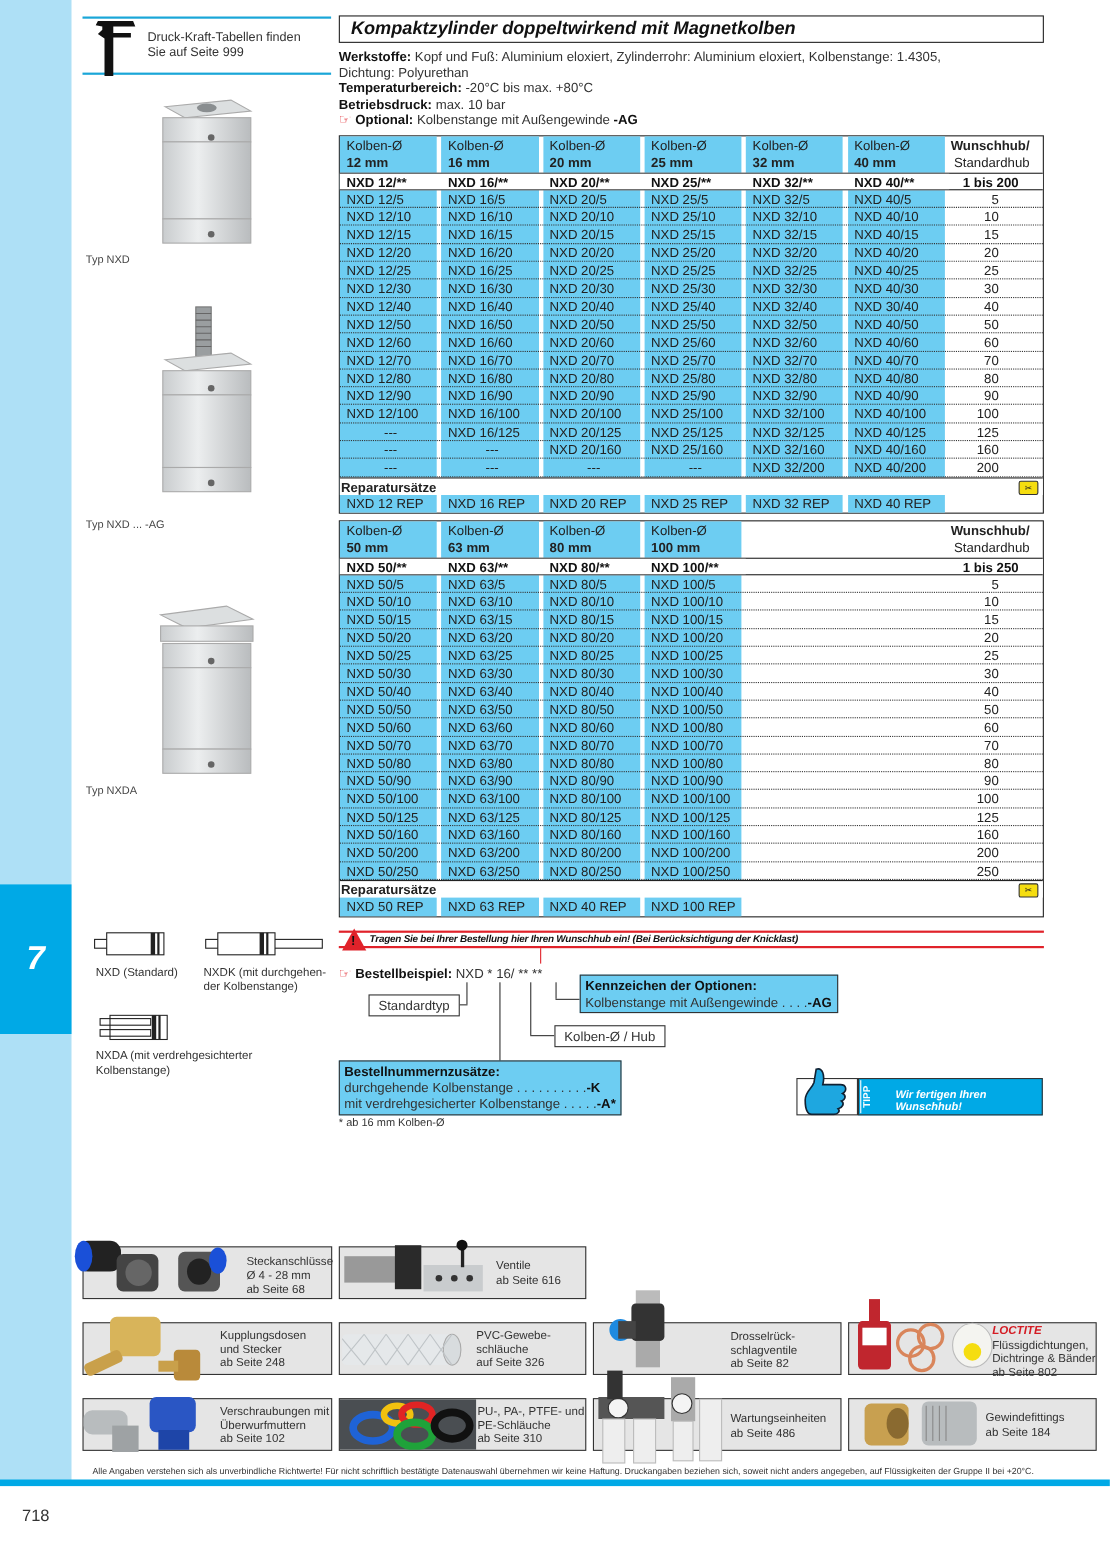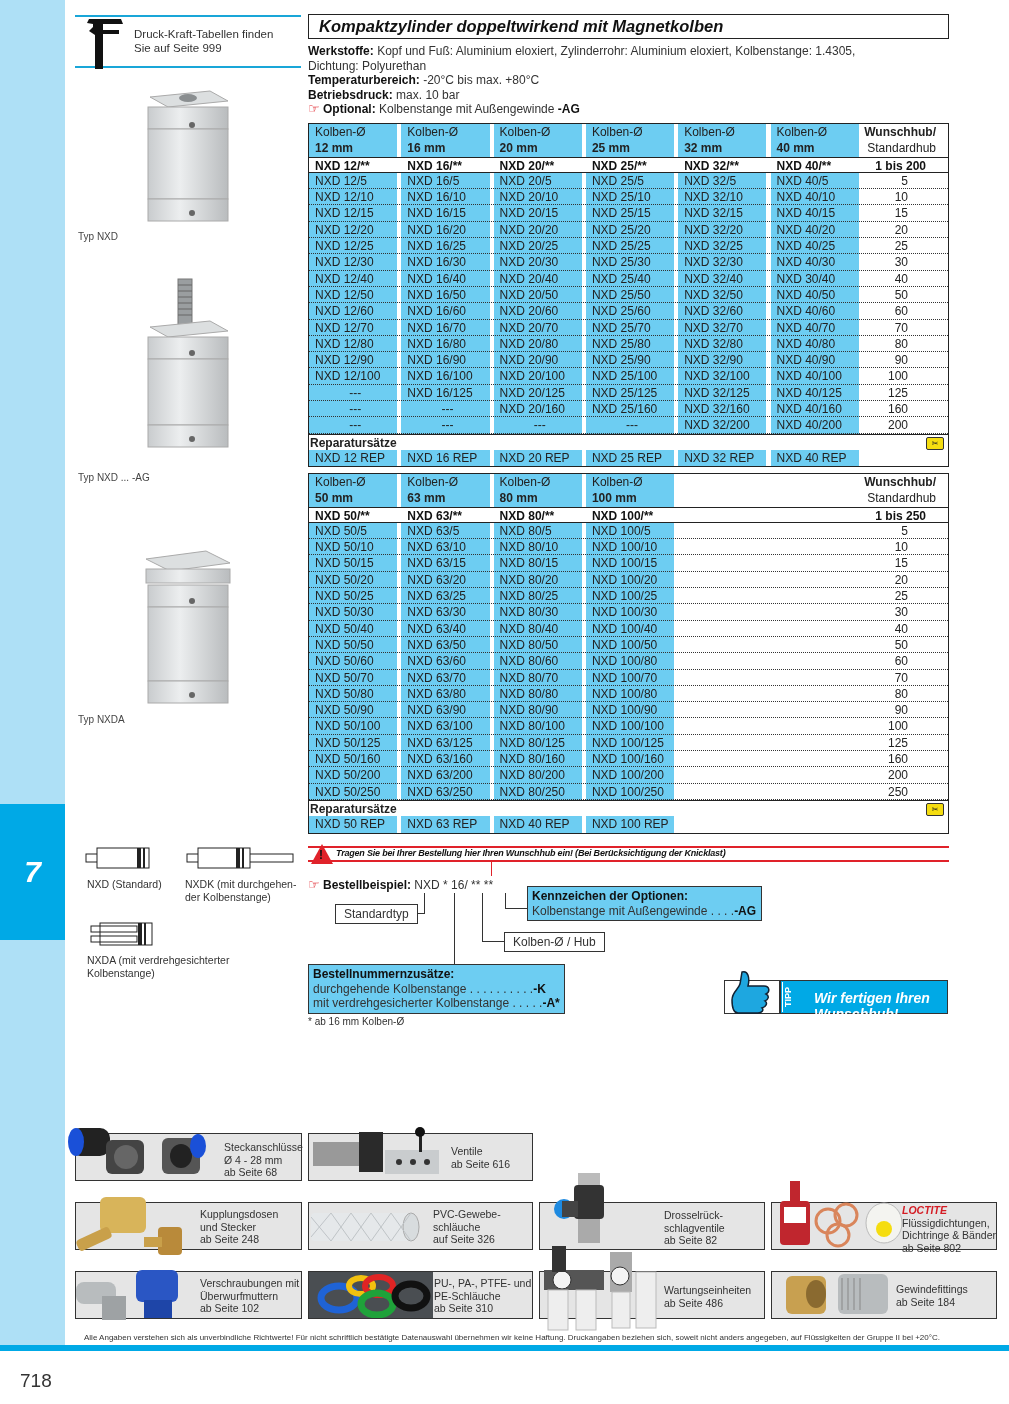--- a/index.html
+++ b/index.html
@@ -4,21 +4,21 @@
 <style>
   * { box-sizing: border-box; margin: 0; padding: 0; }
   html, body { width: 1009px; height: 1404px; background: #fff; overflow: hidden; }
   body { position: relative; font-family: "Liberation Sans", "DejaVu Sans", sans-serif; color: #222; }
 
   
   .rail { position: absolute; left: 0; top: 0; width: 65px; height: 1348px; background: #aee0f6; }
   .rail-tab { position: absolute; left: 0; top: 804px; width: 65px; height: 136px; background: #00a9e6; color: #fff;
     font-size: 30px; font-weight: bold; font-style: italic; display: flex; align-items: center; justify-content: center; }
   .bottom-band { position: absolute; left: 0; top: 1345px; width: 1009px; height: 6px; background: #00a9e6; }
-  .page-number { position: absolute; left: 20px; top: 1370px; font-size: 19px; color: #333; }
+  .page-number { position: absolute; left: 20px; top: 1370px; font-size: 15px; color: #333; }
 
   
   .info-box { position: absolute; left: 75px; top: 15px; width: 226px; height: 53px;
     border-top: 2px solid #19a6d8; border-bottom: 2px solid #19a6d8; }
   .caliper { position: absolute; left: 10px; top: -2px; width: 40px; height: 56px; }
   .info-text { position: absolute; left: 59px; top: 10px; font-size: 11.5px; line-height: 14px; color: #333; }
 
   
   .prod-img { position: absolute; }
   .typ-label { position: absolute; left: 78px; font-size: 10px; color: #444; }
@@ -55,21 +55,21 @@
   .order-ex { position: absolute; left: 308px; top: 877px; font-size: 12px; color: #333; }
   .order-ex b { color: #111; }
   .box { position: absolute; border: 1px solid #333; background: #fff; font-size: 12px; color: #333; padding: 2px 8px; white-space: nowrap; }
   .box.blue { background: #6dcdf2; padding: 2px 4px; line-height: 14.5px; }
   .line { position: absolute; background: #333; }
 
   .tipp { position: absolute; left: 724px; top: 980px; width: 224px; height: 34px; }
   .tipp-white { position: absolute; left: 0; top: 0; width: 56px; height: 34px; border: 1px solid #333; background: #fff; }
   .tipp-blue { position: absolute; left: 56px; top: 0; width: 168px; height: 34px; background: #00a9e6; border: 1px solid #333; }
   .tipp-vert { position: absolute; left: 58px; top: 2px; width: 14px; height: 30px; color: #fff; font-weight: bold; font-size: 9px; writing-mode: vertical-rl; transform: rotate(180deg); text-align: center; border-right: 1px solid #fff; }
-  .tipp-text { position: absolute; left: 90px; top: 10px; color: #fff; font-size: 14px; font-weight: bold; font-style: italic; }
+  .tipp-text { position: absolute; left: 90px; top: 10px; color: #fff; font-size: 10px; font-weight: bold; font-style: italic; }
 
   .diagram-label { position: absolute; font-size: 10.5px; line-height: 12.5px; color: #333; }
 
   
   .ad { position: absolute; border: 1px solid #333; background: #e5e5e5; height: 36px; }
   .ad-text { position: absolute; font-size: 10.5px; line-height: 12.5px; color: #333; }
   .ad-img { position: absolute; }
   .disclaimer { position: absolute; left: 84px; top: 1333px; font-size: 8px; color: #333; white-space: nowrap; }
 </style>
 </head>

